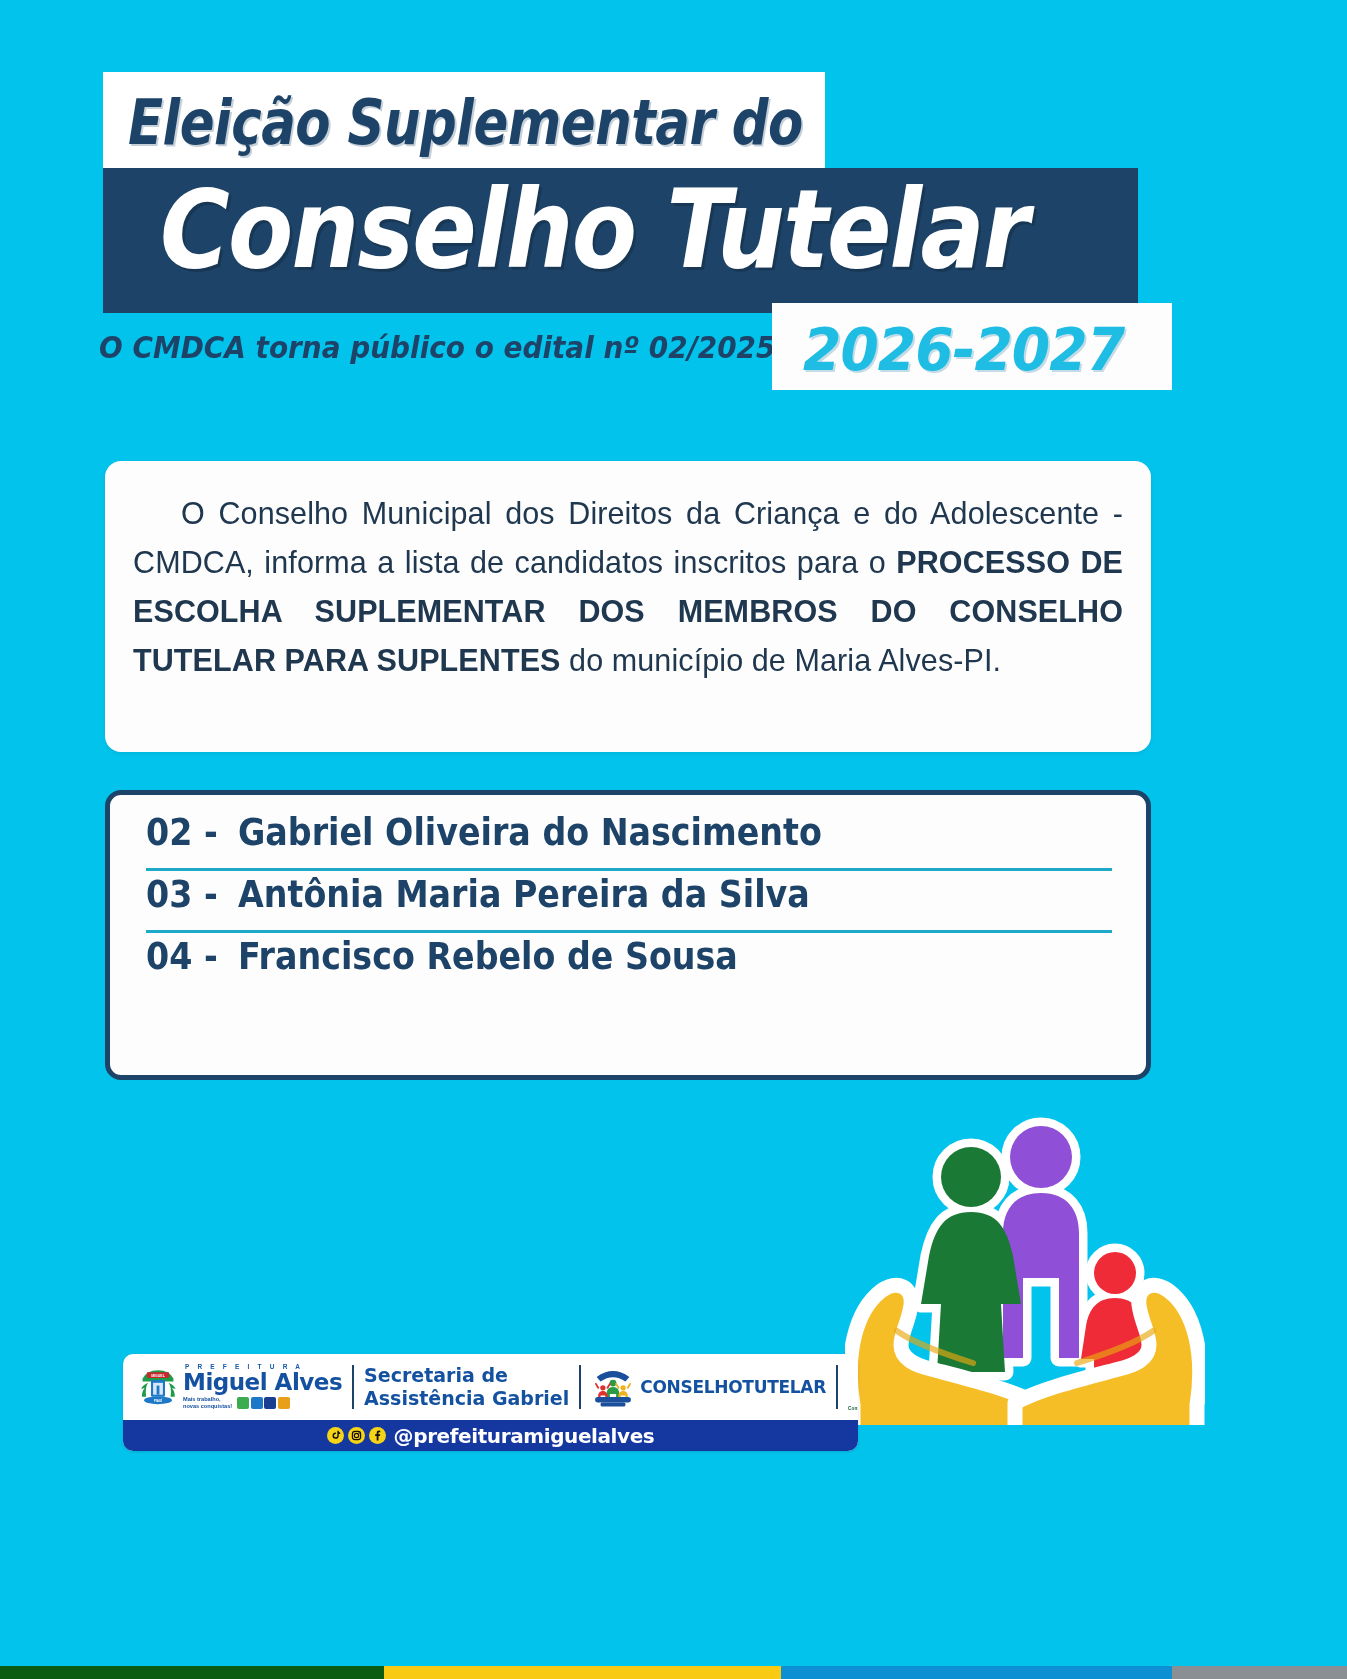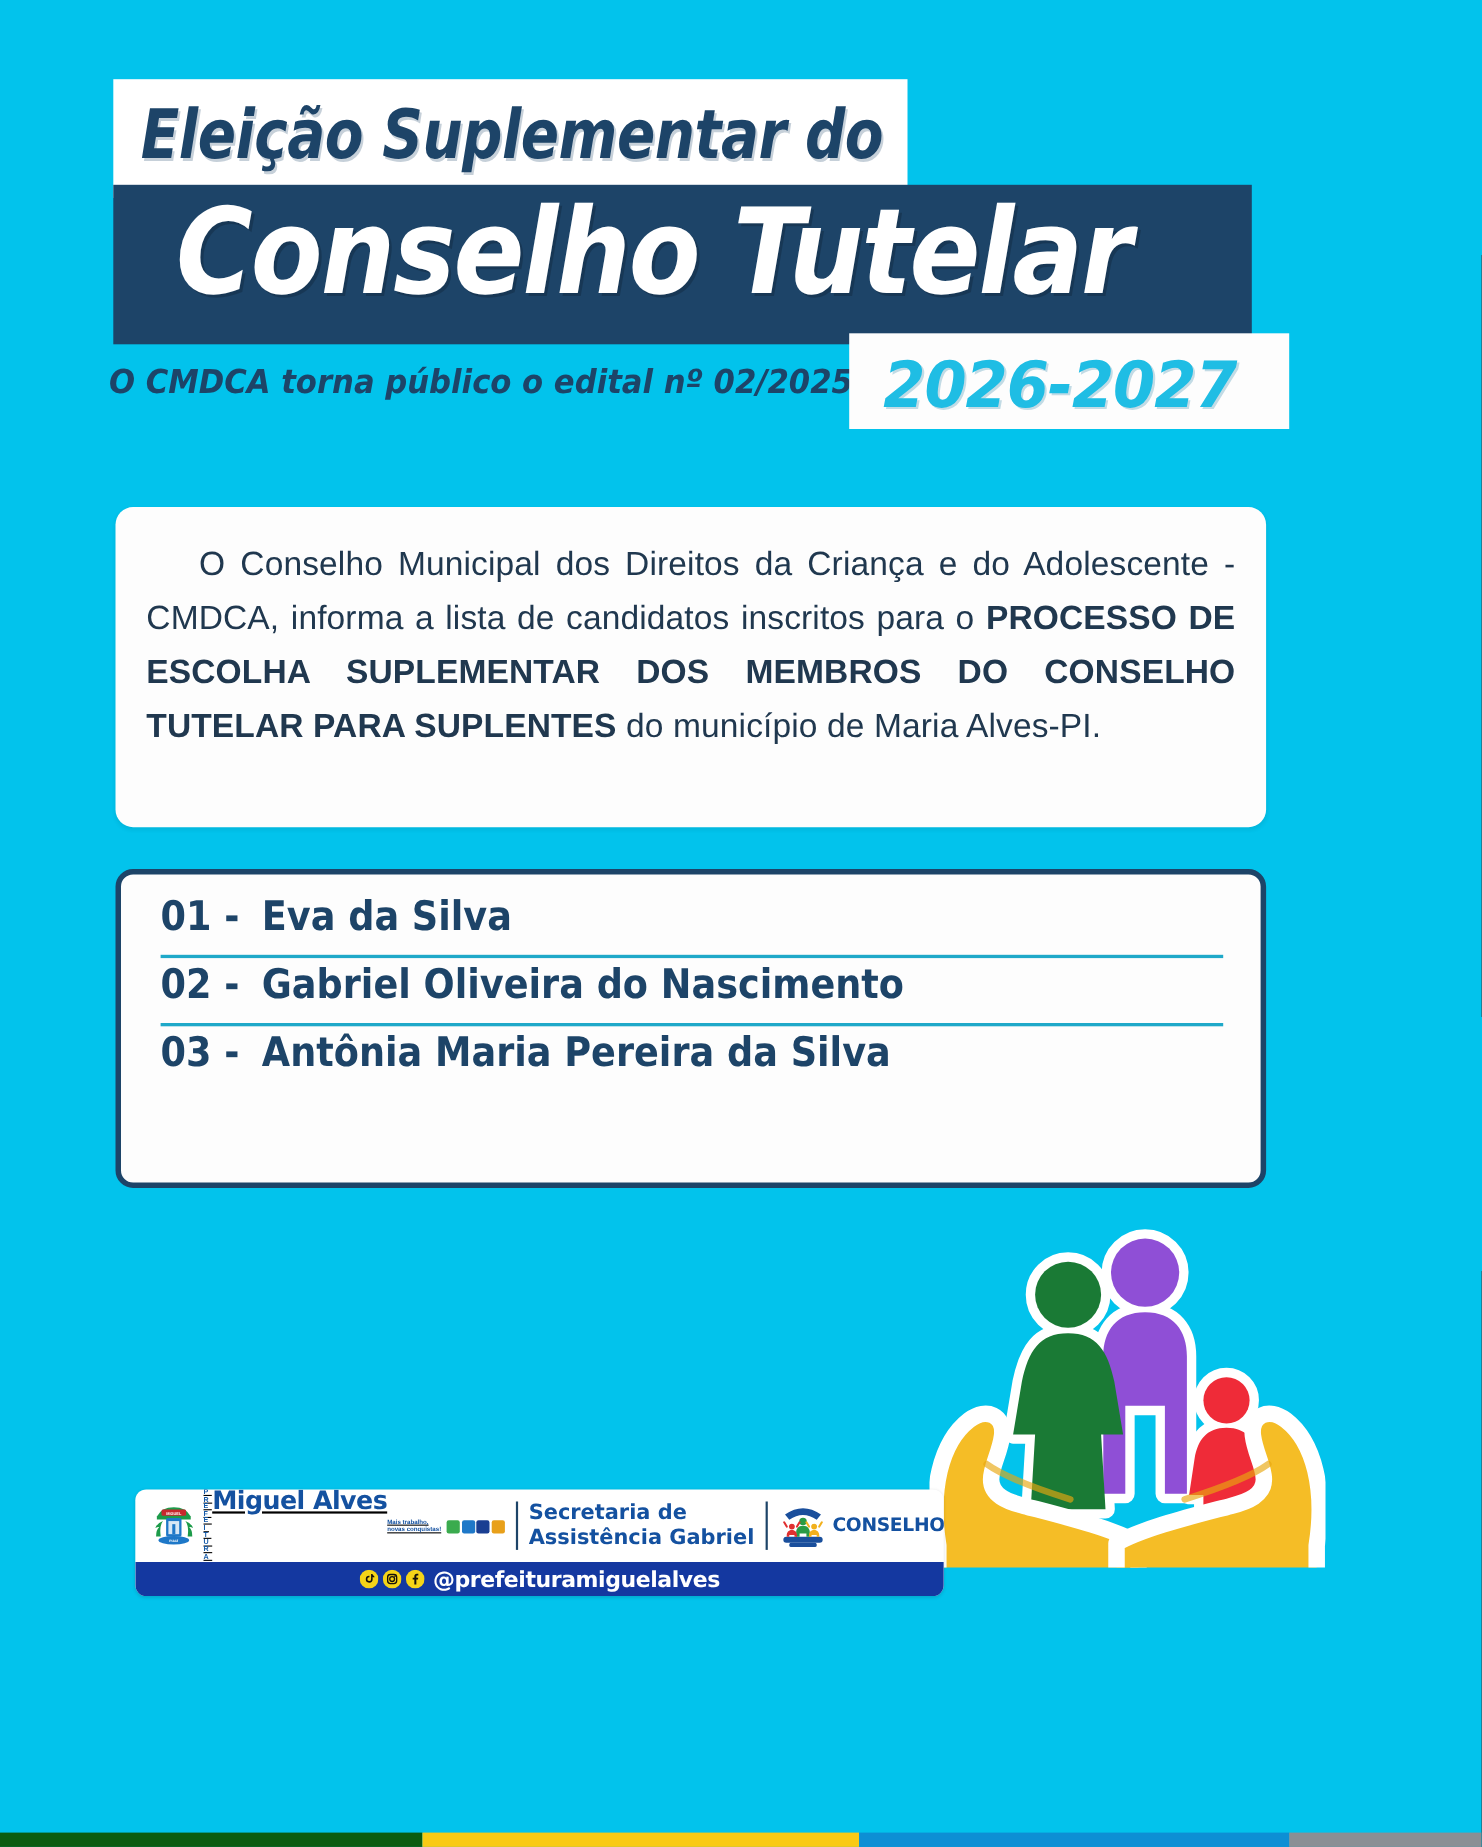--- a/index.html
+++ b/index.html
@@ -226,21 +226,21 @@
     width: 2px;
     height: 44px;
     background: #1d4468;
     margin: 0 10px;
     flex: 0 0 2px;
   }
 
   
   .ma-logo { display: flex; align-items: center; gap: 4px; }
   .ma-crest { width: 42px; height: 42px; flex: 0 0 42px; }
-  .ma-words { display: flex; flex-direction: row; line-height: 1; text-decoration: underline; }
+  .ma-words { display: flex; flex-direction: column; line-height: 1; }
   .ma-pref {
     font-size: 6.5px; letter-spacing: 3.2px; color: #155aa8;
     font-weight: bold; font-family: "Liberation Sans", sans-serif;
     margin-left: 2px; margin-bottom: 1px;
   }
   .ma-name {
     font-size: 23px; font-weight: bold; color: #1451a0;
     font-family: "DejaVu Sans", sans-serif; letter-spacing: -0.5px;
     white-space: nowrap;
   }
@@ -325,30 +325,30 @@
 
   <div class="para-card">
     <div class="para-text">
       <span class="indent"></span><span>O Conselho Municipal dos Direitos da Criança e do Adolescente - CMDCA, informa a lista de candidatos inscritos para o </span><b>PROCESSO DE ESCOLHA SUPLEMENTAR DOS MEMBROS DO CONSELHO TUTELAR PARA SUPLENTES</b><span> do município de Maria Alves-PI.</span>
     </div>
   </div>
 
   <div class="list-card">
     <div class="list-inner">
       <div class="cand-row">
-        <span class="cand-num">01 -</span>
-        <span class="cand-name">Eva da Silva</span>
-      </div>
-      <div class="cand-row">
         <span class="cand-num">02 -</span>
         <span class="cand-name">Gabriel Oliveira do Nascimento</span>
       </div>
       <div class="cand-row">
         <span class="cand-num">03 -</span>
         <span class="cand-name">Antônia Maria Pereira da Silva</span>
+      </div>
+      <div class="cand-row">
+        <span class="cand-num">04 -</span>
+        <span class="cand-name">Francisco Rebelo de Sousa</span>
       </div>
     </div>
   </div>
 
   <div class="illustration">
     <svg viewBox="0 0 360 320" width="360" height="320" xmlns="http://www.w3.org/2000/svg">
 
       <g stroke="#ffffff" stroke-width="17" stroke-linejoin="round" stroke-linecap="round" fill="none">
 
         <circle cx="196" cy="52" r="31"></circle>

